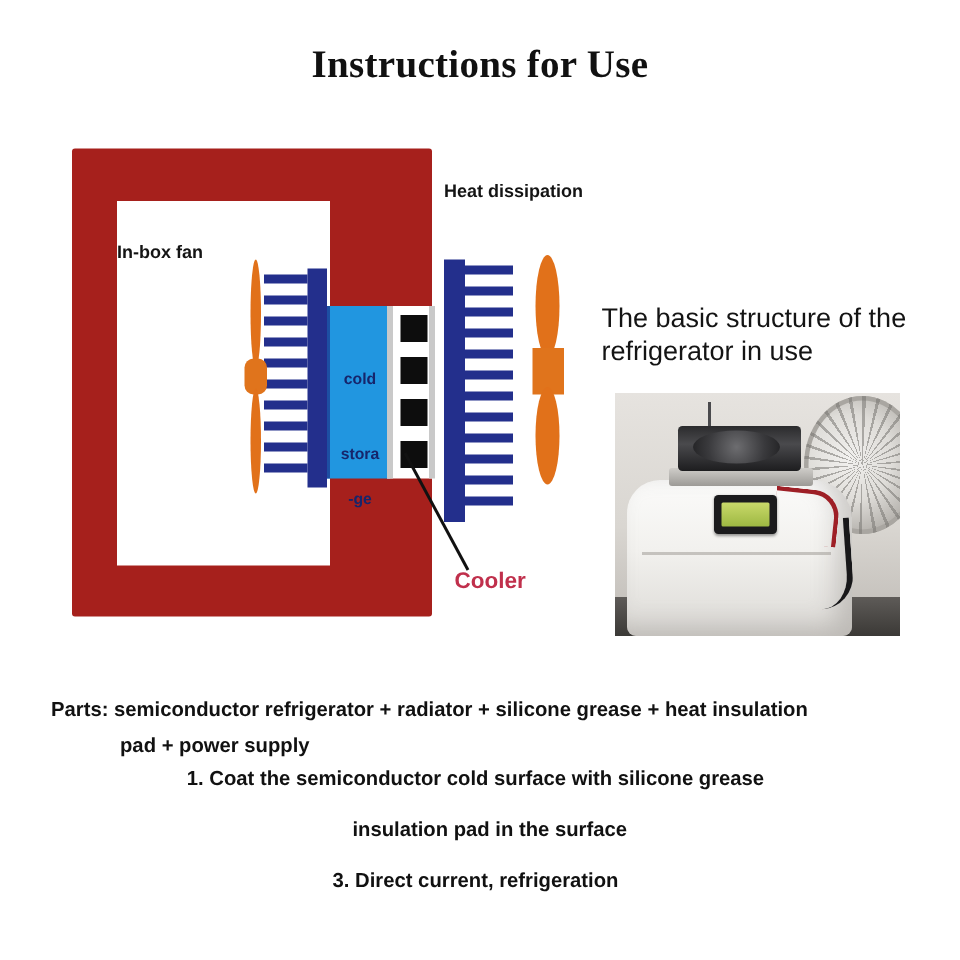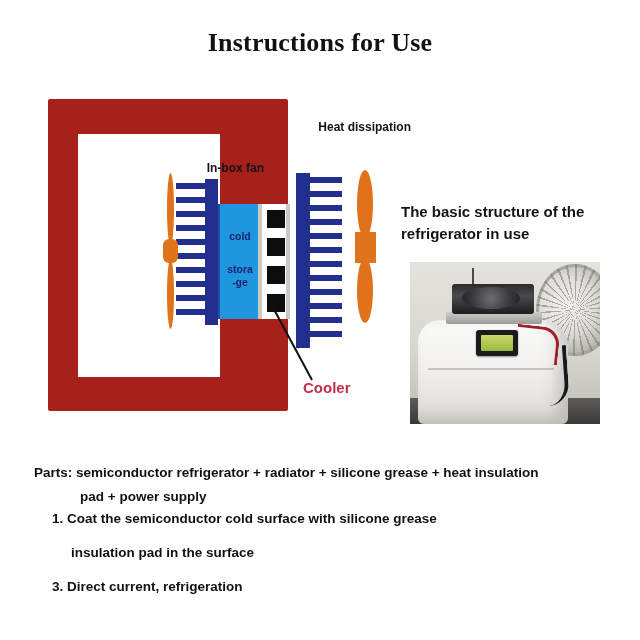--- a/index.html
+++ b/index.html
@@ -58,25 +58,24 @@
     top: 134px;
     width: 142px;
     height: 243px;
     background: #ffffff;
   }
   #inbox-fan-label {
     position: absolute;
     left: 78px;
     top: 161px;
     width: 142px;
-    text-align: right;
+    text-align: left;
     font-size: 12px;
     font-weight: bold;
     color: #141414;
-    padding-left: 44px;
   }
 
   
   .radiator {
     position: absolute;
   }
   .rad-spine {
     position: absolute;
     background: #232f8c;
   }
@@ -106,20 +105,21 @@
     background: #2196e0;
     border-left: 2px solid #1d4fa3;
   }
   #cold-storage span {
     display: block;
     text-align: center;
     font-size: 10.5px;
     font-weight: bold;
     color: #16256b;
     line-height: 13px;
+    margin-top: 17px;
   }
   #cs-pad { height: 26px; }
 
   
   #cooler-module {
     position: absolute;
     left: 258px;
     top: 204px;
     width: 32px;
     height: 115px;
@@ -160,21 +160,20 @@
   
   #heat-dissipation-label {
     position: absolute;
     left: 296px;
     top: 117px;
     width: 115px;
     font-size: 12px;
     font-weight: bold;
     color: #141414;
     line-height: 21px;
-    text-align: right;
   }
   #cooler-label {
     position: absolute;
     left: 303px;
     top: 379px;
     font-size: 15px;
     font-weight: bold;
     color: #c0304c;
   }
   #cooler-leader {
@@ -185,22 +184,22 @@
     height: 82px;
     overflow: visible;
   }
 
   
   #photo-caption {
     position: absolute;
     left: 401px;
     top: 201px;
     width: 215px;
-    font-size: 15px;
-    font-weight: bold;
+    font-size: 18px;
+    font-weight: normal;
     color: #141414;
     line-height: 22px;
   }
 
   
   #photo {
     position: absolute;
     left: 410px;
     top: 262px;
     width: 190px;
@@ -308,20 +307,21 @@
   }
   #parts-line .cont { display: block; padding-left: 46px; }
   #steps {
     position: absolute;
     left: 52px;
     top: 508px;
     width: 530px;
     font-size: 13.5px;
     font-weight: bold;
     color: #111111;
+    text-align: center;
   }
   #steps .step { margin-bottom: 12px; line-height: 22px; }
   #steps .cont { display: block; padding-left: 19px; }
 </style>
 </head>
 <body>
 
 <div id="page">
 
   <div id="title">Instructions for Use</div>

